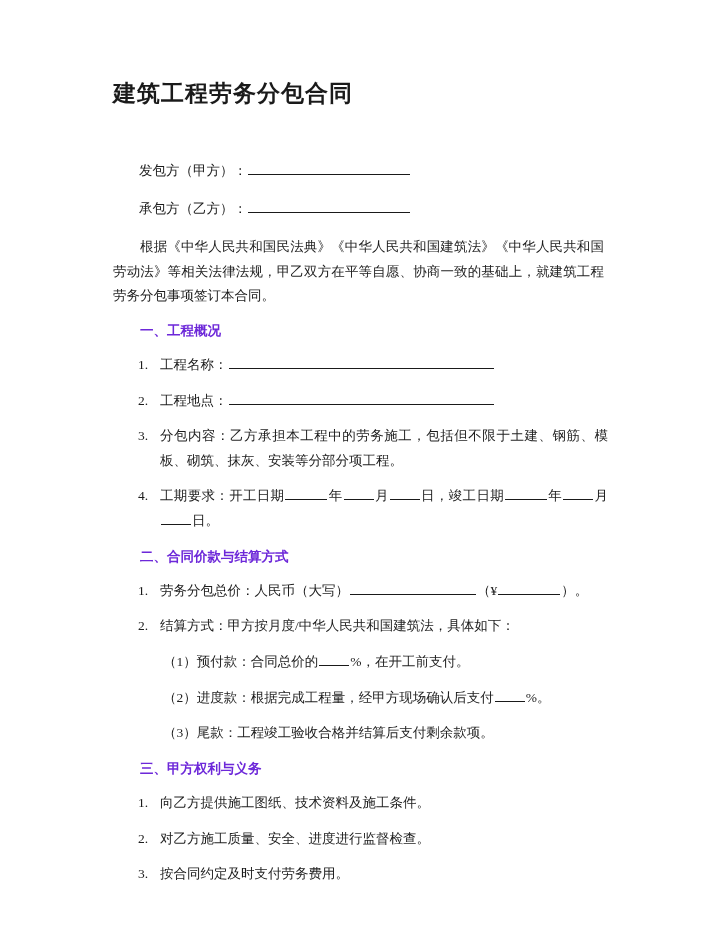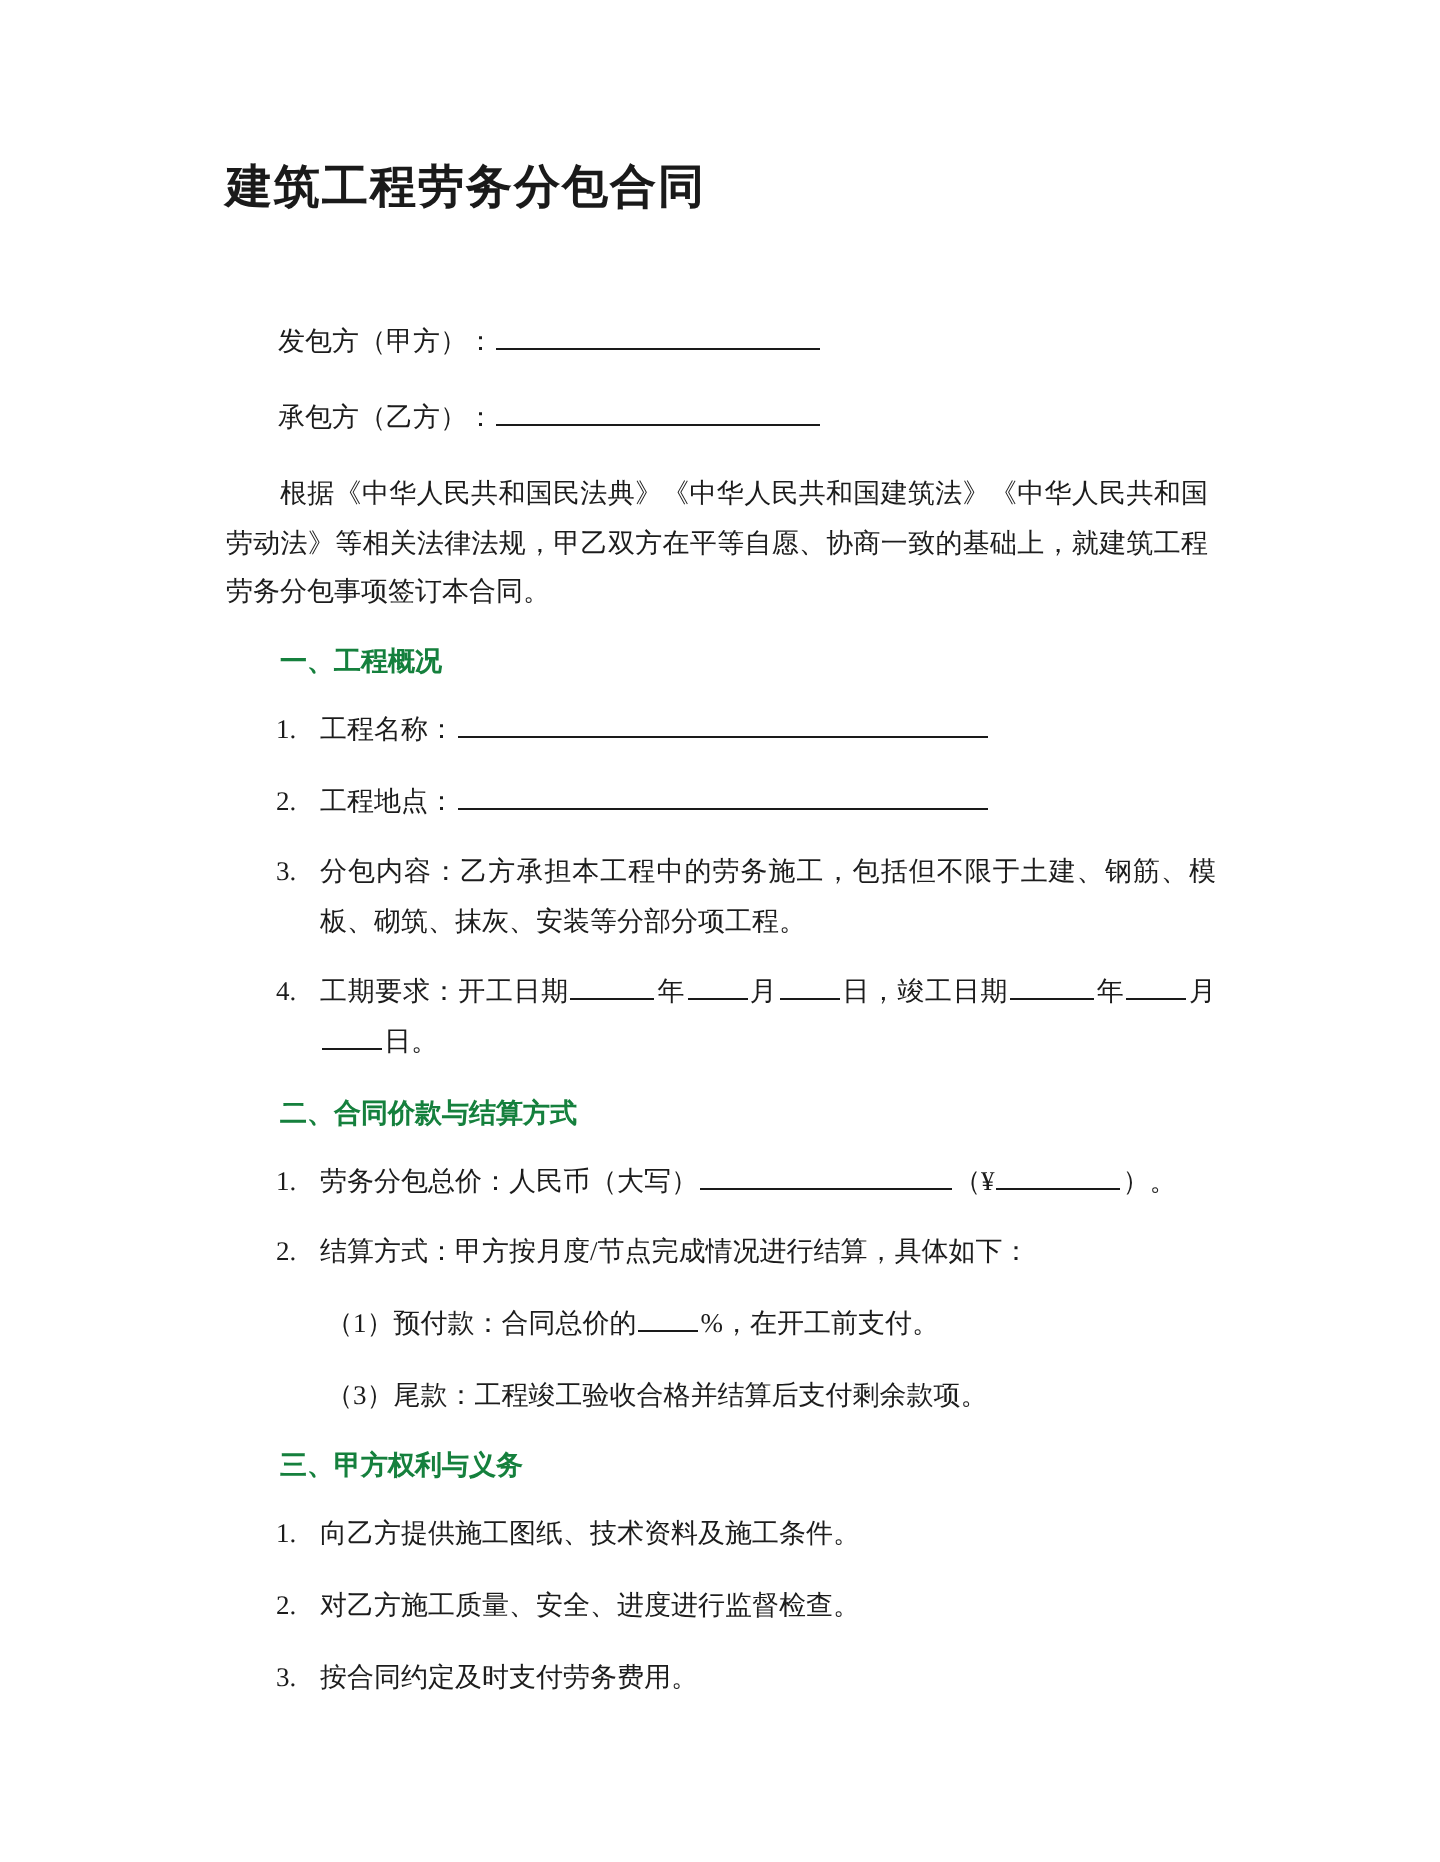--- a/index.html
+++ b/index.html
@@ -74,21 +74,21 @@
   .preamble {
     margin-top: 18px;
     margin-bottom: 14px;
   }
   h2.section {
     font-size: 13.5px;
     font-weight: bold;
     line-height: 1.8;
     margin: 0 0 10px 0;
     padding-left: 27px;
-    color: #15803d;
+    color: #6d28d9;
   }
   .section-gap {
     margin-top: 16px;
   }
   .list-item {
     font-size: 13.5px;
     line-height: 1.82;
     margin: 0 0 11px 0;
     padding-left: 25px;
     text-indent: 0;
@@ -153,25 +153,26 @@
 
     <h2 class="section section-gap">二、合同价款与结算方式</h2>
 
     <div class="list-item">
       <span class="num">1.</span>
       <span class="txt nowrapish"><span>劳务分包总价：人民币（大写）</span><span class="fill w-caps"></span><span>（¥</span><span class="fill w-amount"></span><span>）。</span></span>
     </div>
 
     <div class="list-item">
       <span class="num">2.</span>
-      <span class="txt">结算方式：甲方按月度/节点完成情况进行结算，具体如下：</span>
+      <span class="txt">结算方式：甲方按月度/中华人民共和国建筑法，具体如下：</span>
     </div>
 
     <p class="sub-item"><span>（1）预付款：合同总价的</span><span class="fill w-pct"></span><span>%，在开工前支付。</span></p>
 
+    <p class="sub-item"><span>（2）进度款：根据完成工程量，经甲方现场确认后支付</span><span class="fill w-pct"></span><span>%。</span></p>
 
     <p class="sub-item">（3）尾款：工程竣工验收合格并结算后支付剩余款项。</p>
 
     <h2 class="section section-gap">三、甲方权利与义务</h2>
 
     <div class="list-item">
       <span class="num">1.</span>
       <span class="txt">向乙方提供施工图纸、技术资料及施工条件。</span>
     </div>
 

